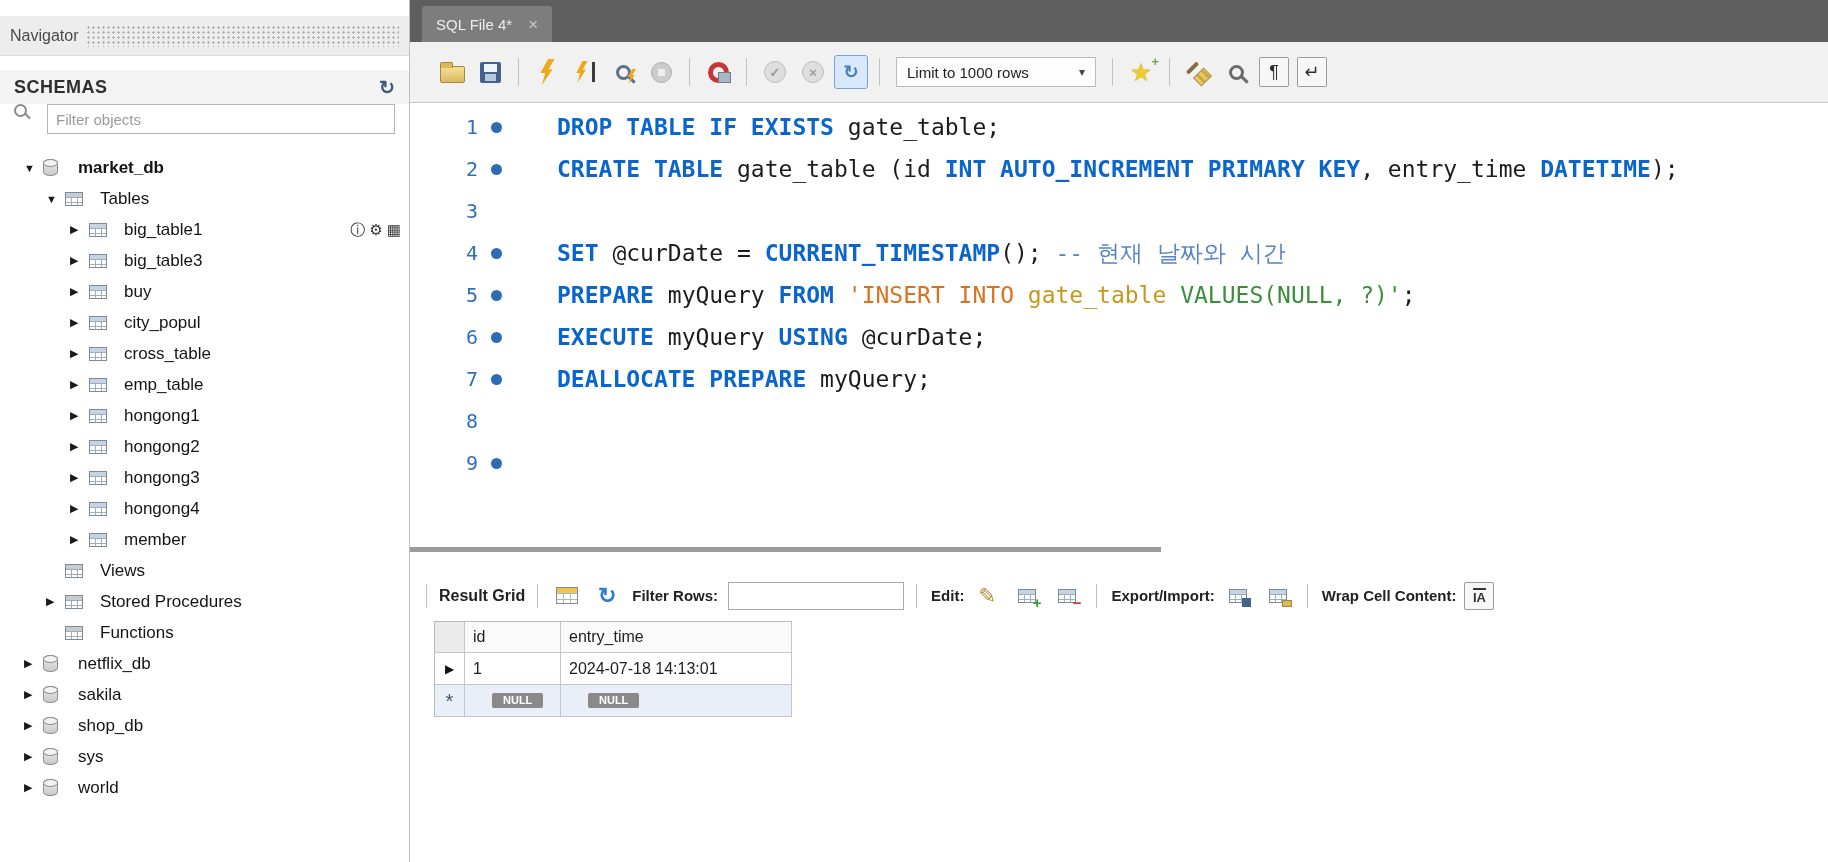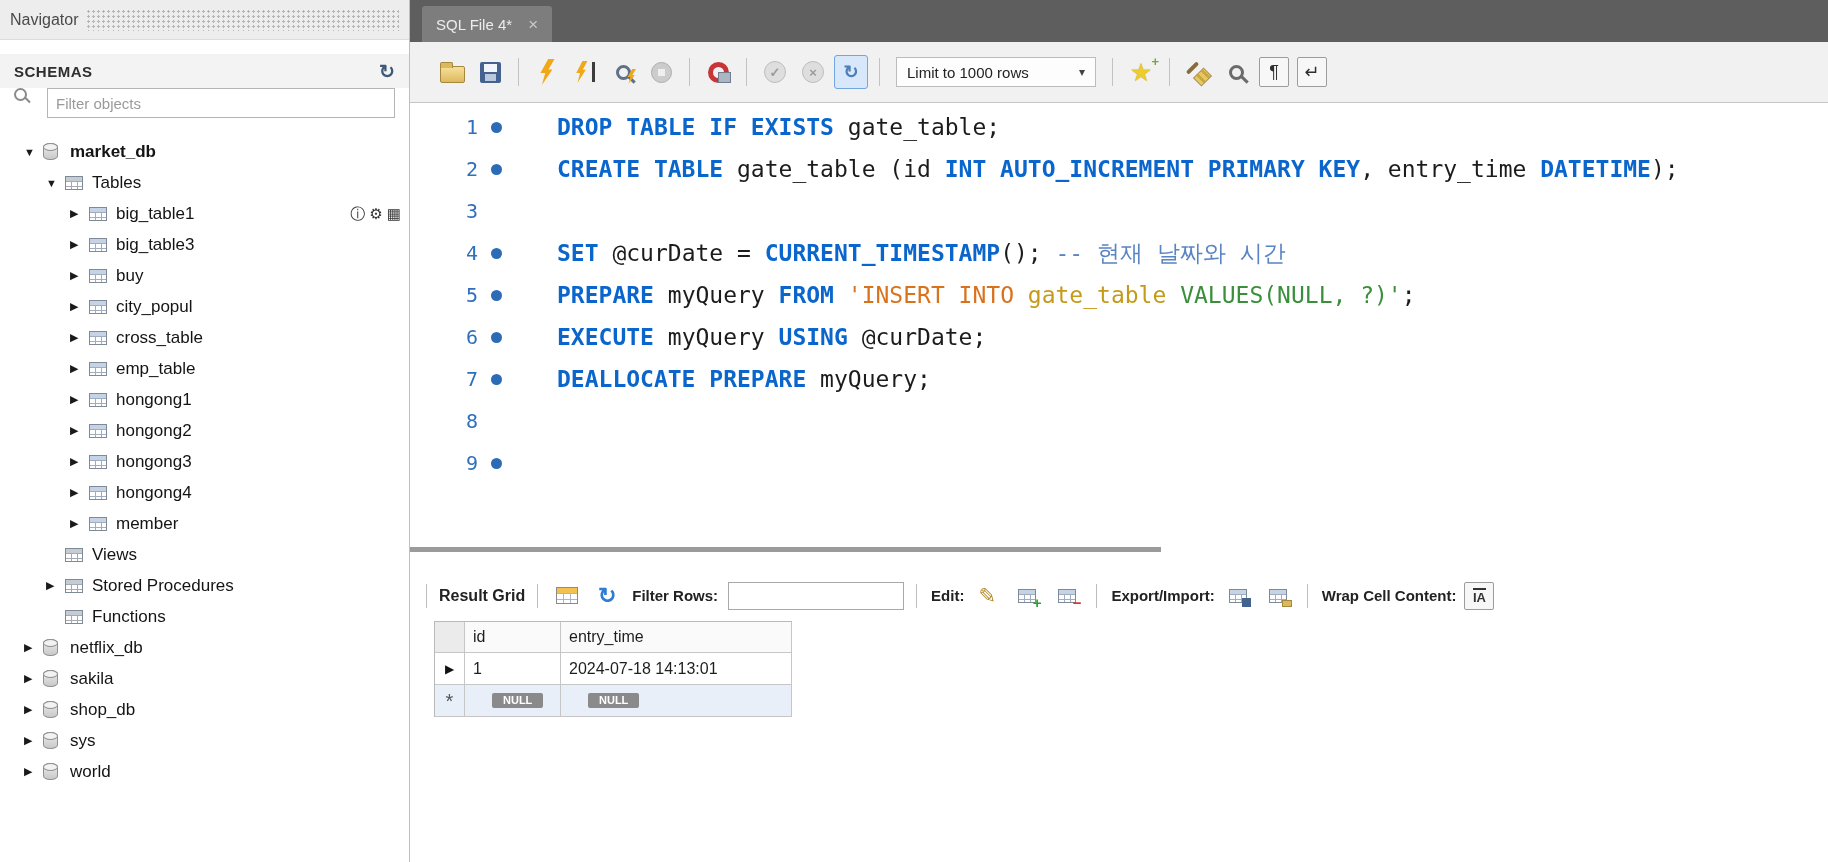--- a/index.html
+++ b/index.html
@@ -1,40 +1,40 @@
 <!DOCTYPE html>
 <html><head>
 <meta charset="utf-8">
 <style>
   *{margin:0;padding:0;box-sizing:border-box;}
   html,body{width:1828px;height:862px;}
   body{font-family:"Liberation Sans",sans-serif;background:#fff;position:relative;overflow:hidden;}
 
   
   .sidebar{position:absolute;left:0;top:0;width:410px;height:862px;background:#fff;border-right:1px solid #bfbfbf;}
-  .nav-header{height:40px;background:#ededed;border-bottom:1px solid #dcdcdc;display:flex;align-items:center;padding:0 10px;gap:8px;}
+  .nav-header{height:40px;background:#ededed;border-bottom:1px solid #dcdcdc;display:flex;align-items:center;padding:0 10px;gap:8px;margin-top:16px;}
   .nav-title{font-size:16px;color:#4a4a4a;}
   .dots{flex:1;height:22px;background-image:radial-gradient(#b5b5b5 1.2px,transparent 1.3px);background-size:5px 5px;}
   .schemas-bar{margin-top:14px;height:34px;background:#f3f3f3;display:flex;align-items:center;padding:0 14px;}
-  .schemas-title{font-size:15px;font-weight:bold;color:#2e2e2e;letter-spacing:.5px;flex:1;}
+  .schemas-title{font-size:18px;font-weight:bold;color:#2e2e2e;letter-spacing:.5px;flex:1;}
   .glyph-refresh-schemas{font-size:19px;color:#3f5a78;font-weight:bold;}
   .filter-row{height:44px;display:flex;align-items:flex-start;padding:0 14px;gap:20px;}
   .mag{width:13px;height:13px;border:2px solid #8a8a8a;border-radius:50%;position:relative;flex:none;}
   .mag::after{content:"";position:absolute;width:7px;height:2px;background:#8a8a8a;transform:rotate(45deg);right:-6px;bottom:-2px;}
   .filter-input{flex:1;height:30px;border:1px solid #b5b5b5;font-size:15px;padding:0 8px;color:#333;font-family:"Liberation Sans",sans-serif;}
   .filter-input::placeholder{color:#9a9a9a;}
   .tree{margin-top:4px;}
   .tree-row{height:31px;display:flex;align-items:center;font-size:17px;color:#141414;position:relative;}
   .tree-row.lvl0{padding-left:24px;}
   .tree-row.lvl1{padding-left:46px;}
   .tree-row.lvl2{padding-left:70px;}
   .tree-row.bold .tree-label{font-weight:bold;}
   .tw{width:19px;font-size:11px;color:#1a1a1a;flex:none;}
   .node-icon{width:25px;flex:none;display:flex;align-items:center;}
-  .tree-label{margin-left:2px;white-space:nowrap;}
+  .tree-label{margin-left:10px;white-space:nowrap;}
   .cyl{width:15px;height:17px;background:linear-gradient(#ededed,#c9c9c9);border:1px solid #909090;border-radius:7px/4px;position:relative;display:inline-block;}
   .cyl::before{content:"";position:absolute;left:-1px;top:-1px;right:-1px;height:6px;border:1px solid #909090;border-radius:50%;background:#f2f2f2;}
   .mini-grid{display:inline-block;width:18px;height:14px;border:1px solid #7f8a99;background-color:#fff;
     background-image:linear-gradient(to bottom,#c5d3e4 0 4px,transparent 4px),
       repeating-linear-gradient(to bottom,transparent 0 4px,#9fadc0 4px 5px),
       repeating-linear-gradient(to right,transparent 0 5px,#9fadc0 5px 6px);}
   .mini-grid.grp{background-image:linear-gradient(to bottom,#c6ccd4 0 4px,transparent 4px),
       repeating-linear-gradient(to bottom,transparent 0 4px,#a3aab4 4px 5px),
       repeating-linear-gradient(to right,transparent 0 5px,#a3aab4 5px 6px);}
   .row-actions{position:absolute;right:8px;display:flex;gap:4px;align-items:center;color:#2f2f2f;}

